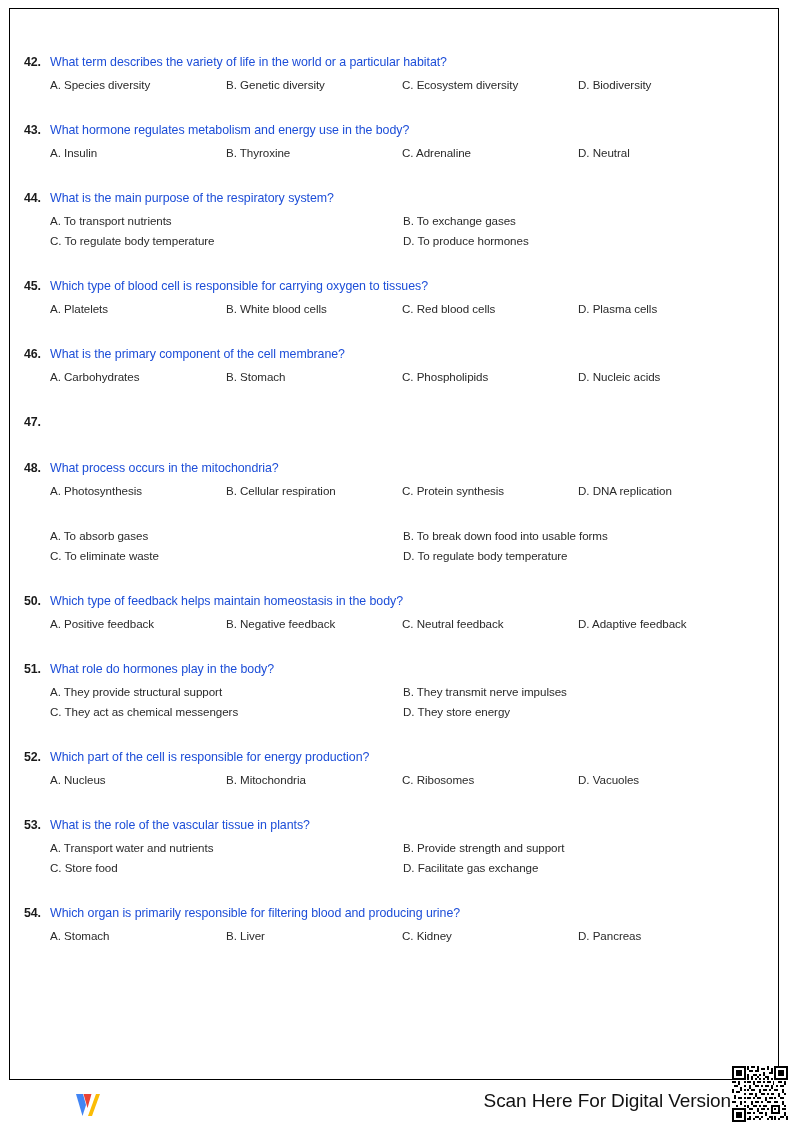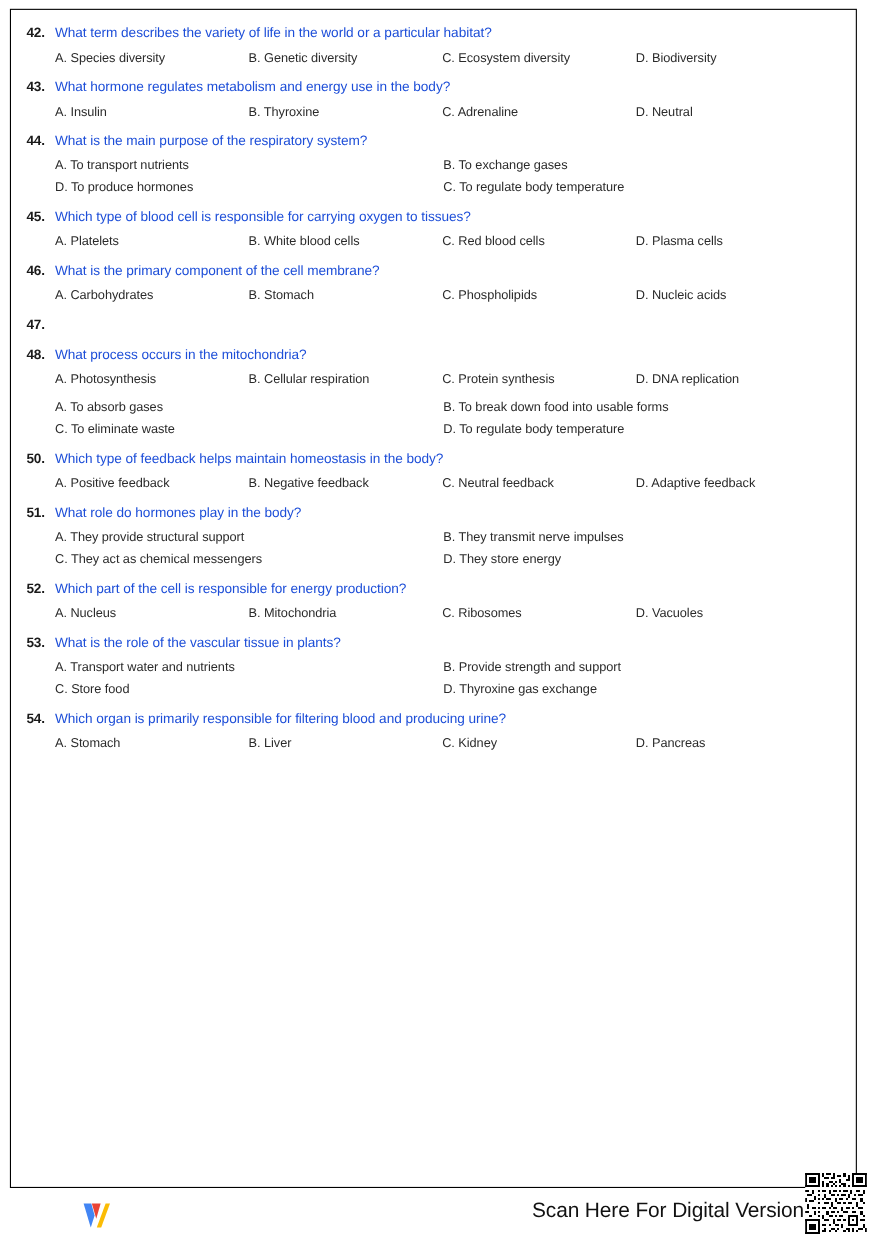--- a/index.html
+++ b/index.html
@@ -32,20 +32,21 @@
     left: 0;
     top: 0;
     width: 100%;
     padding: 14px 16px 0 14px;
     box-sizing: border-box;
   }
 
   
   .q-block {
     margin-bottom: 13px;
+    margin-top: 32px;
   }
   .q-line {
     display: flex;
     align-items: baseline;
     margin-bottom: 9px;
   }
   .q-num {
     font-weight: bold;
     font-size: 12.4px;
     color: #1a1a1a;
@@ -166,22 +167,22 @@
       <div class="q-block">
         <div class="q-line">
           <span class="q-num">44.</span>
           <span class="q-text">What is the main purpose of the respiratory system?</span>
         </div>
         <div class="opt-row cols-2">
           <span class="opt">A. To transport nutrients</span>
           <span class="opt">B. To exchange gases</span>
         </div>
         <div class="opt-row cols-2">
+          <span class="opt">C. To regulate body temperature</span>
           <span class="opt">D. To produce hormones</span>
-          <span class="opt">C. To regulate body temperature</span>
         </div>
       </div>
       <div class="q-block">
         <div class="q-line">
           <span class="q-num">45.</span>
           <span class="q-text">Which type of blood cell is responsible for carrying oxygen to tissues?</span>
         </div>
         <div class="opt-row cols-4">
           <span class="opt">A. Platelets</span>
           <span class="opt">B. White blood cells</span>
@@ -270,21 +271,21 @@
         <div class="q-line">
           <span class="q-num">53.</span>
           <span class="q-text">What is the role of the vascular tissue in plants?</span>
         </div>
         <div class="opt-row cols-2">
           <span class="opt">A. Transport water and nutrients</span>
           <span class="opt">B. Provide strength and support</span>
         </div>
         <div class="opt-row cols-2">
           <span class="opt">C. Store food</span>
-          <span class="opt">D. Thyroxine gas exchange</span>
+          <span class="opt">D. Facilitate gas exchange</span>
         </div>
       </div>
       <div class="q-block">
         <div class="q-line">
           <span class="q-num">54.</span>
           <span class="q-text">Which organ is primarily responsible for filtering blood and producing urine?</span>
         </div>
         <div class="opt-row cols-4">
           <span class="opt">A. Stomach</span>
           <span class="opt">B. Liver</span>

